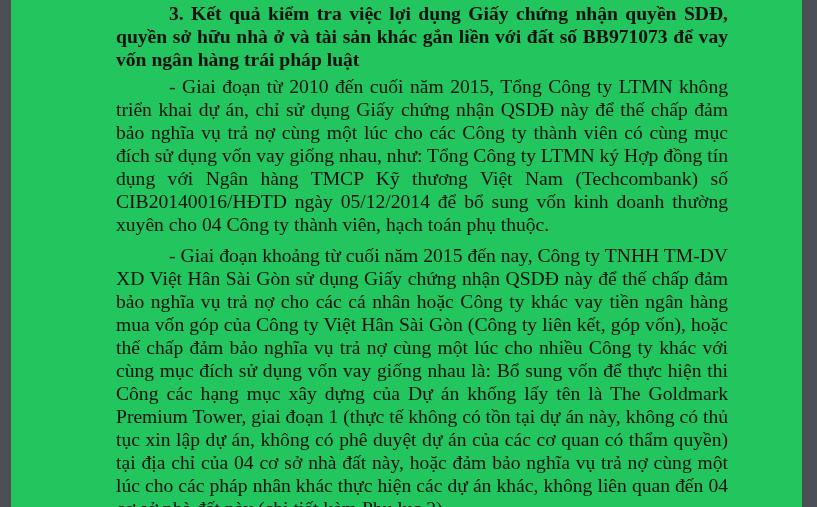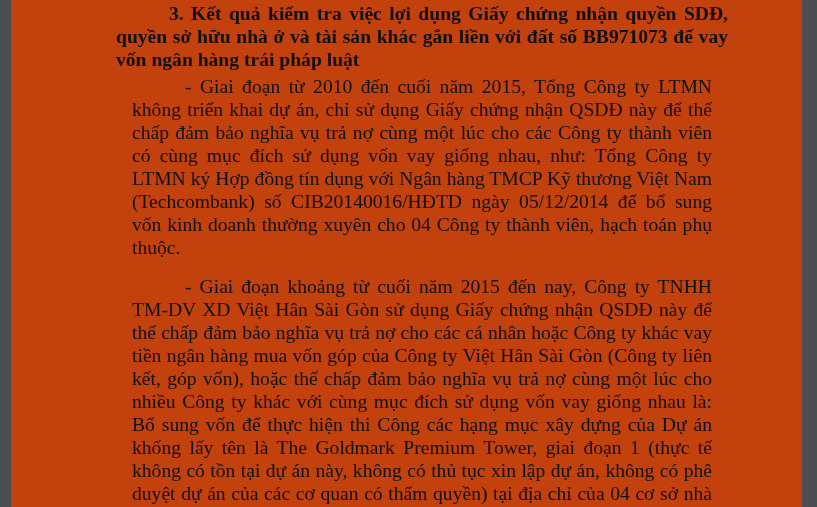--- a/index.html
+++ b/index.html
@@ -26,41 +26,41 @@
   .gutter-right {
     position: absolute;
     left: 802px; top: 0;
     width: 15px; height: 507px;
     background: #4b4f53;
   }
   .page {
     position: absolute;
     left: 11px; top: 0;
     width: 791px; height: 507px;
-    background: #c2410c;
+    background: #22c55e;
     overflow: hidden;
   }
   .content {
     position: absolute;
     left: 105px;
     top: 2px;
     width: 612px;
     font-family: "Liberation Serif", "DejaVu Serif", serif;
     color: #111111;
     font-size: 19.6px;
     line-height: 23px;
     text-align: justify;
   }
   .heading {
     font-weight: bold;
     margin: 0;
     text-indent: 53px;
   }
   .para {
-    margin: 16px;
+    margin: 0;
     margin-top: 8px;
     text-indent: 53px;
     font-family: Liberation Serif, serif;
   }
   .para.first { margin-top: 4px; }
 </style>
 </head>
 <body>
 
 <div class="viewer">

